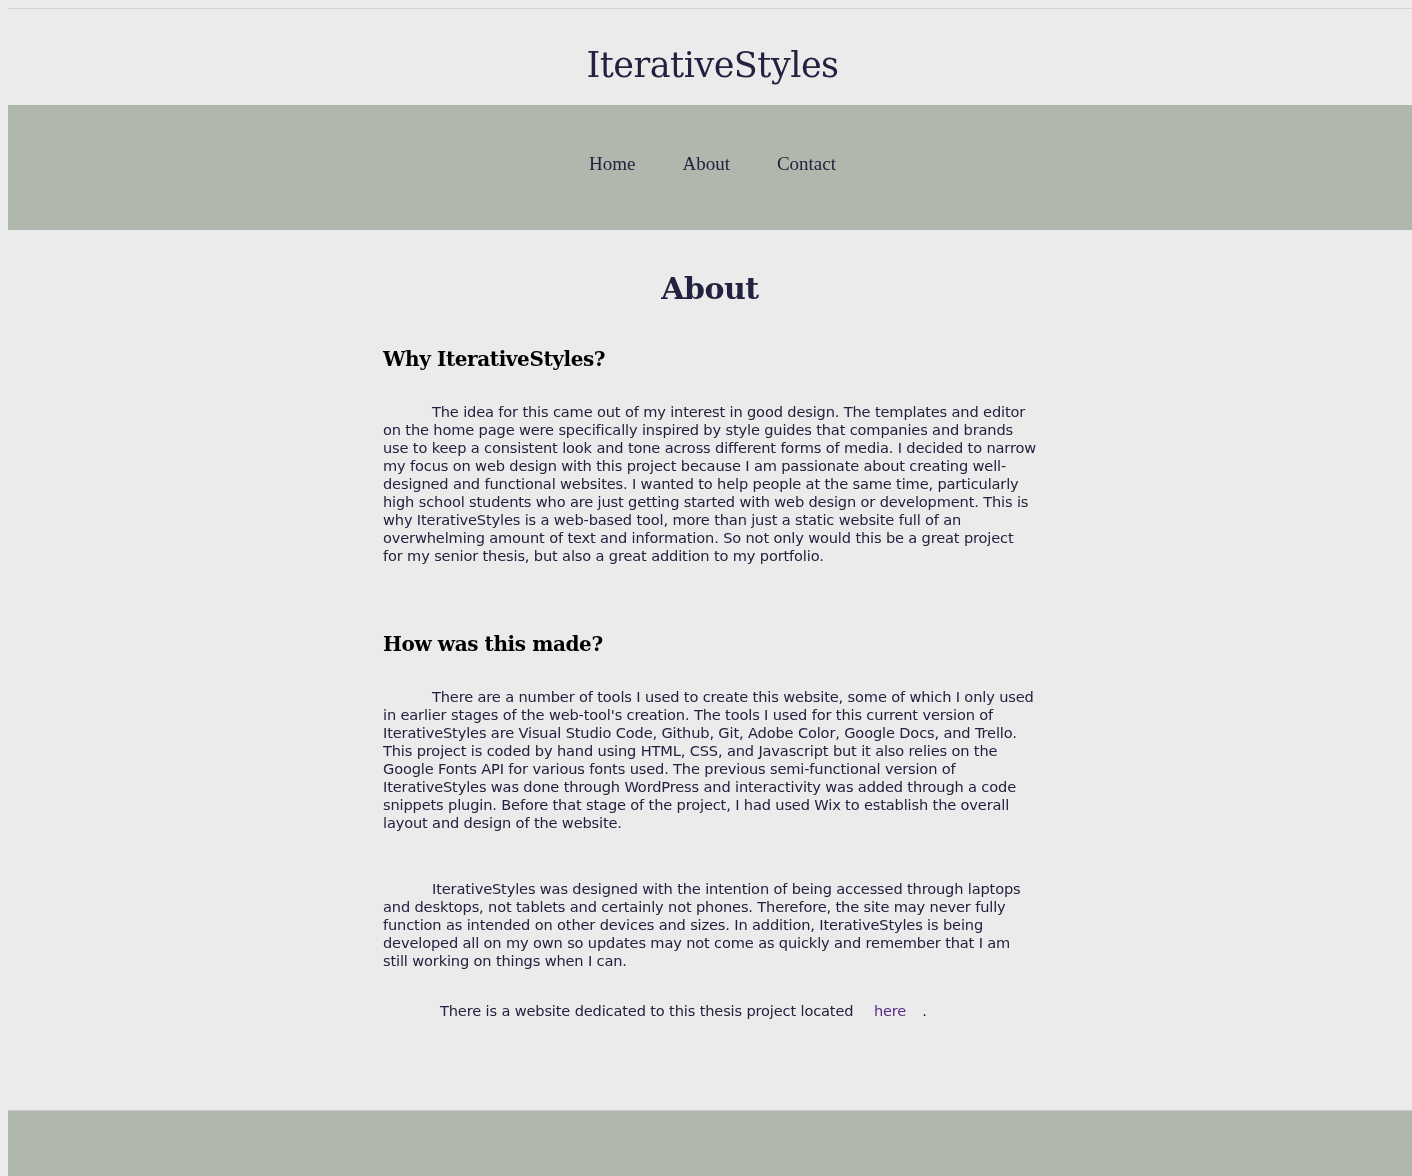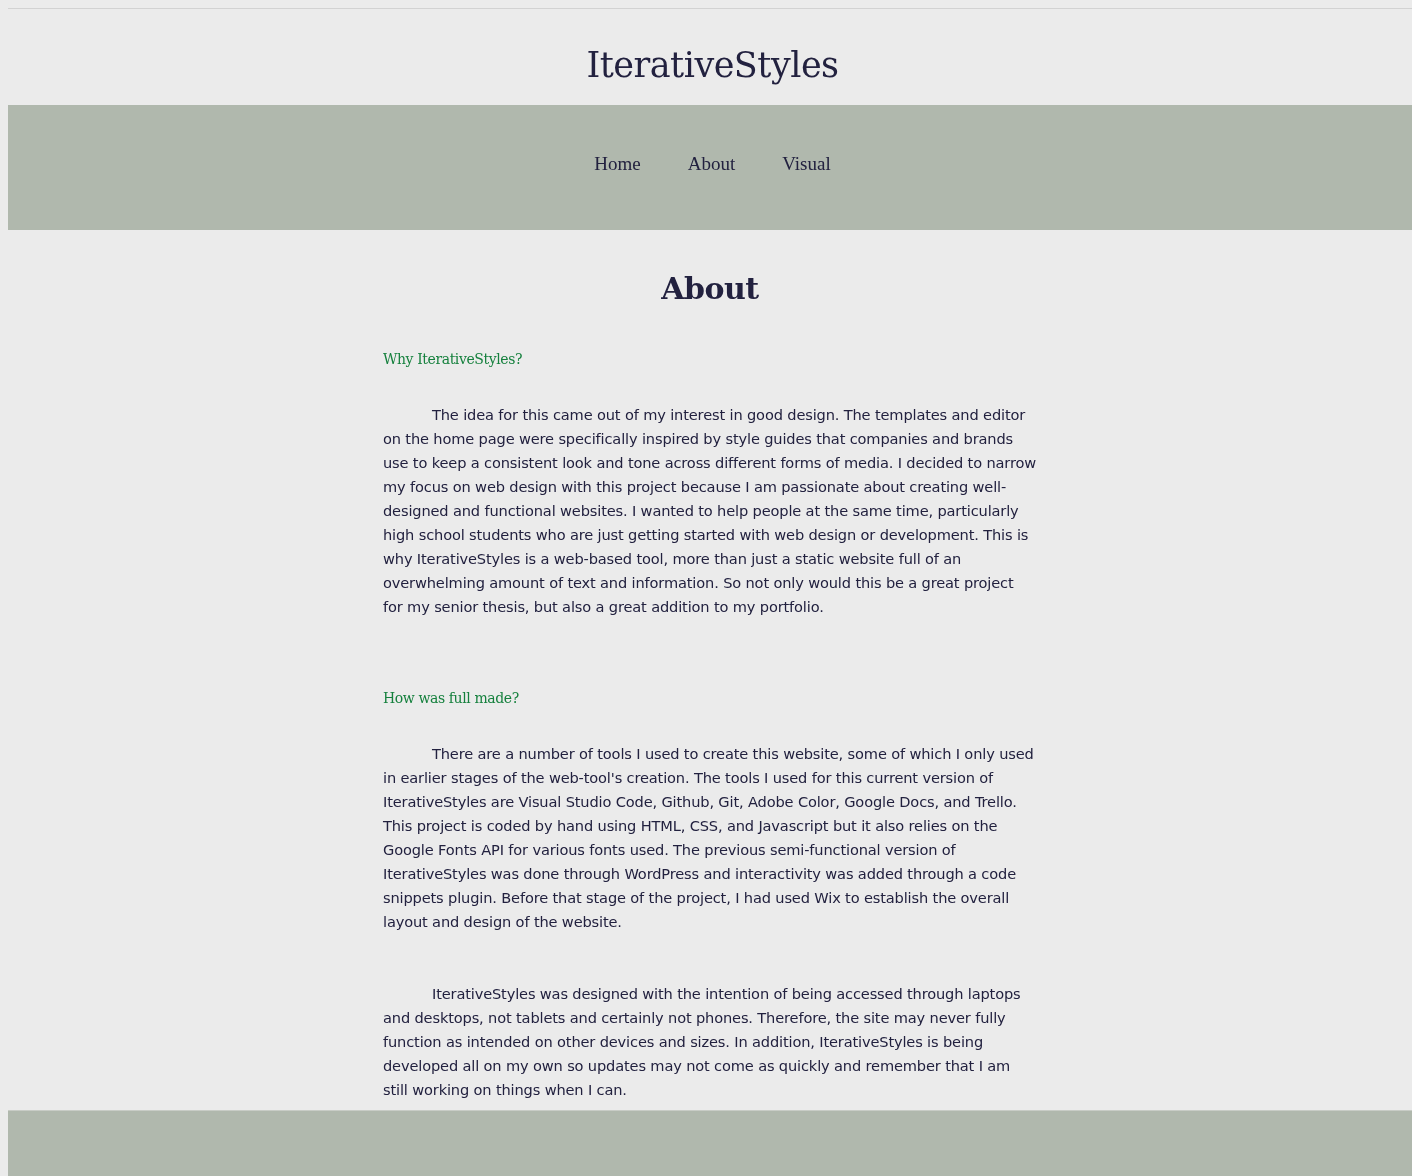--- a/index.html
+++ b/index.html
@@ -76,30 +76,30 @@
       font-family: "DejaVu Serif", serif;
       font-weight: bold;
       font-size: 30px;
       color: #22213f;
       margin-top: 24px;
       line-height: 38px;
       letter-spacing: -0.5px;
     }
     .section-heading {
       font-family: "DejaVu Serif", serif;
-      font-size: 14px;
-      font-weight: normal;
-      color: #15803d;
+      font-size: 20px;
+      font-weight: bold;
+      color: #000000;
       line-height: 24px;
       letter-spacing: -0.4px;
     }
     .para {
       font-family: "DejaVu Sans", sans-serif;
       font-size: 14.6px;
-      line-height: 24px;
+      line-height: 18px;
       color: #22213f;
       text-indent: 49px;
       letter-spacing: -0.15px;
     }
     .para a {
       color: #5a2a86;
       text-decoration: none;
     }
     .footer {
       position: absolute;
@@ -116,38 +116,39 @@
 <div class="top-border"></div>
 
 <header class="site-header">
   <h1 class="site-title">IterativeStyles</h1>
 </header>
 
 <nav class="nav-bar">
   <ul class="nav-list">
     <li><a class="nav-item">Home</a></li>
     <li><a class="nav-item">About</a></li>
-    <li><a class="nav-item">Visual</a></li>
+    <li><a class="nav-item">Contact</a></li>
   </ul>
 </nav>
 
 <main class="main">
   <h2 class="page-title">About</h2>
 
   <section>
     <h3 class="section-heading" style="margin-top:15px;">Why IterativeStyles?</h3>
     <p class="para" style="margin-top:16px;">The idea for this came out of my interest in good design. The templates and editor on the home page were specifically inspired by style guides that companies and brands use to keep a consistent look and tone across different forms of media. I decided to narrow my focus on web design with this project because I am passionate about creating well-designed and functional websites. I wanted to help people at the same time, particularly high school students who are just getting started with web design or development. This is why IterativeStyles is a web-based tool, more than just a static website full of an overwhelming amount of text and information. So not only would this be a great project for my senior thesis, but also a great addition to my portfolio.</p>
   </section>
 
   <section>
   </section>
 
   <section>
-    <h3 class="section-heading" style="margin-top:19px;">How was full made?</h3>
+    <h3 class="section-heading" style="margin-top:19px;">How was this made?</h3>
     <p class="para" style="margin-top:16px;">There are a number of tools I used to create this website, some of which I only used in earlier stages of the web-tool's creation. The tools I used for this current version of IterativeStyles are Visual Studio Code, Github, Git, Adobe Color, Google Docs, and Trello. This project is coded by hand using HTML, CSS, and Javascript but it also relies on the Google Fonts API for various fonts used. The previous semi-functional version of IterativeStyles was done through WordPress and interactivity was added through a code snippets plugin. Before that stage of the project, I had used Wix to establish the overall layout and design of the website.</p>
   </section>
 
   <section>
     <p class="para" style="margin-top:16px;">IterativeStyles was designed with the intention of being accessed through laptops and desktops, not tablets and certainly not phones. Therefore, the site may never fully function as intended on other devices and sizes. In addition, IterativeStyles is being developed all on my own so updates may not come as quickly and remember that I am still working on things when I can.</p>
+    <p class="para" style="margin-top:16px;"><span>There is a website dedicated to this thesis project located </span><a>here</a><span>.</span></p>
   </section>
 </main>
 
 <footer class="footer"></footer>
 
 </body></html>

